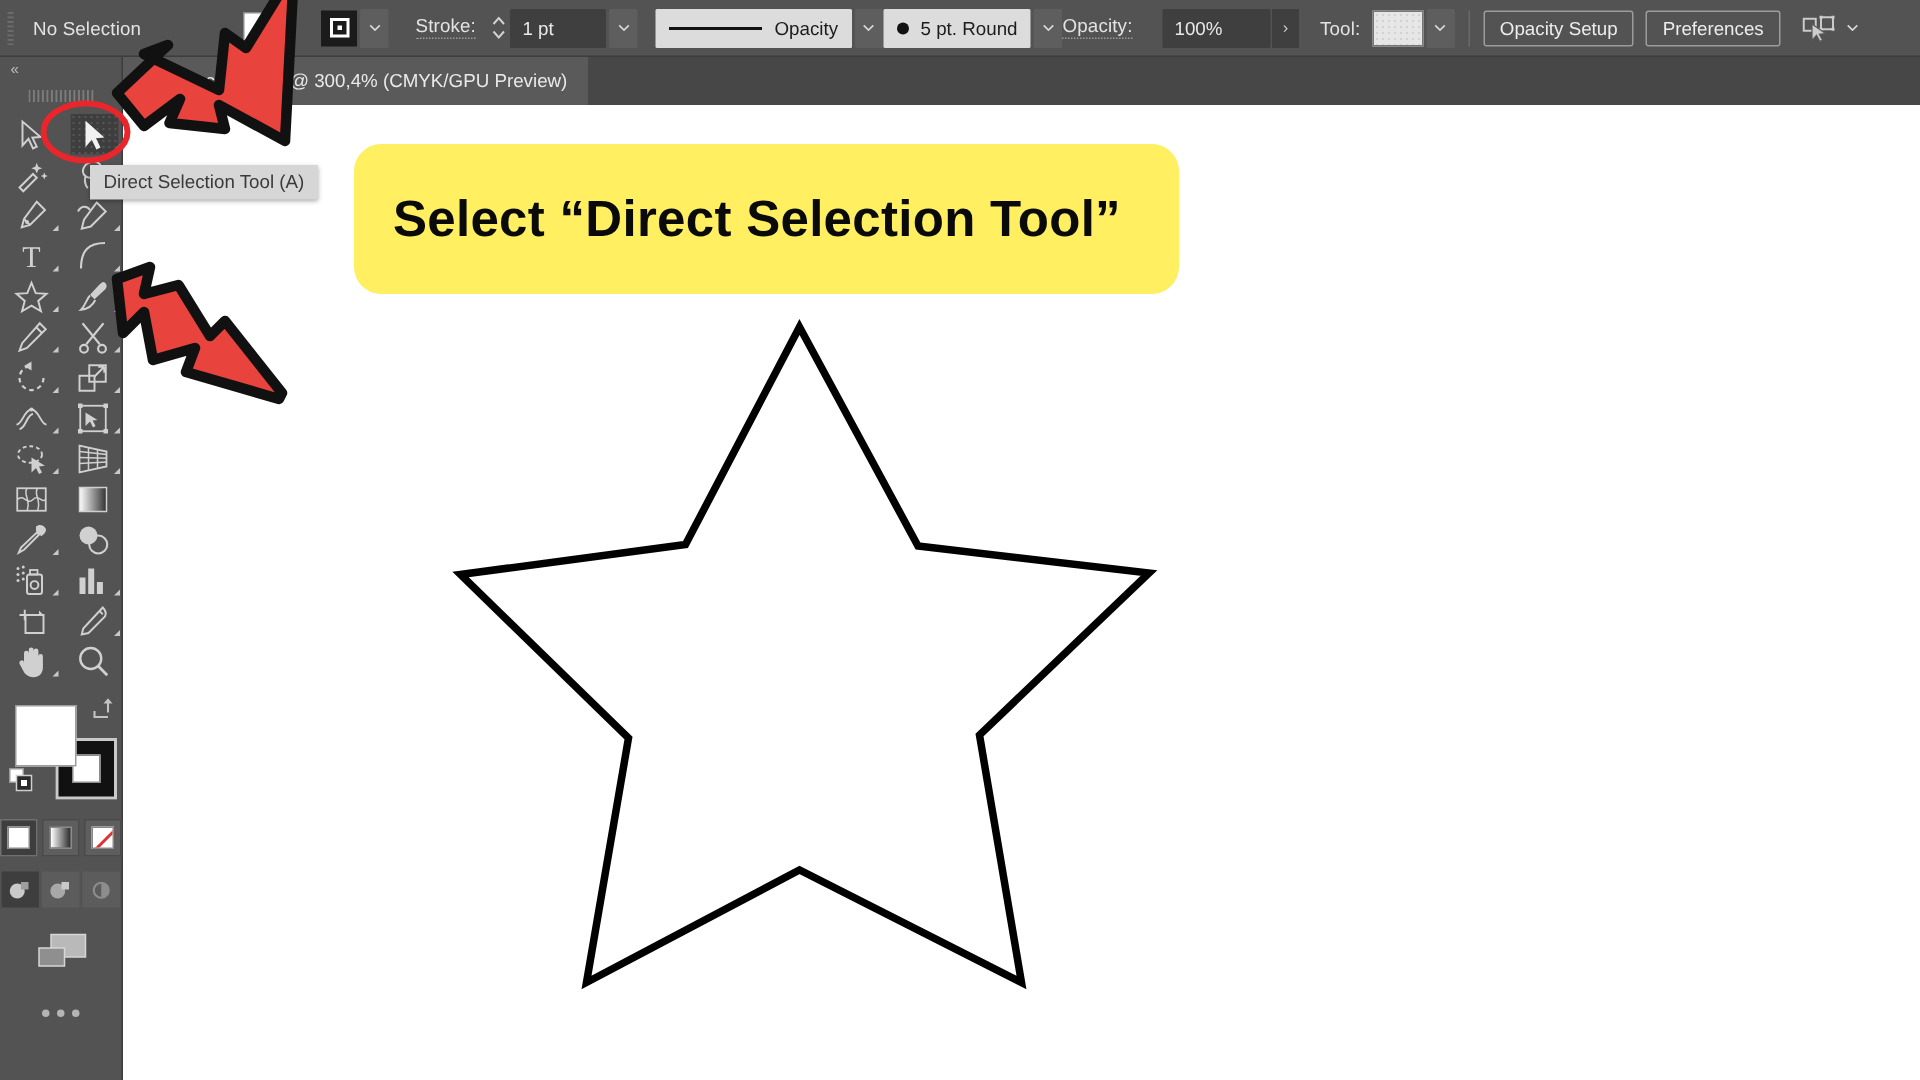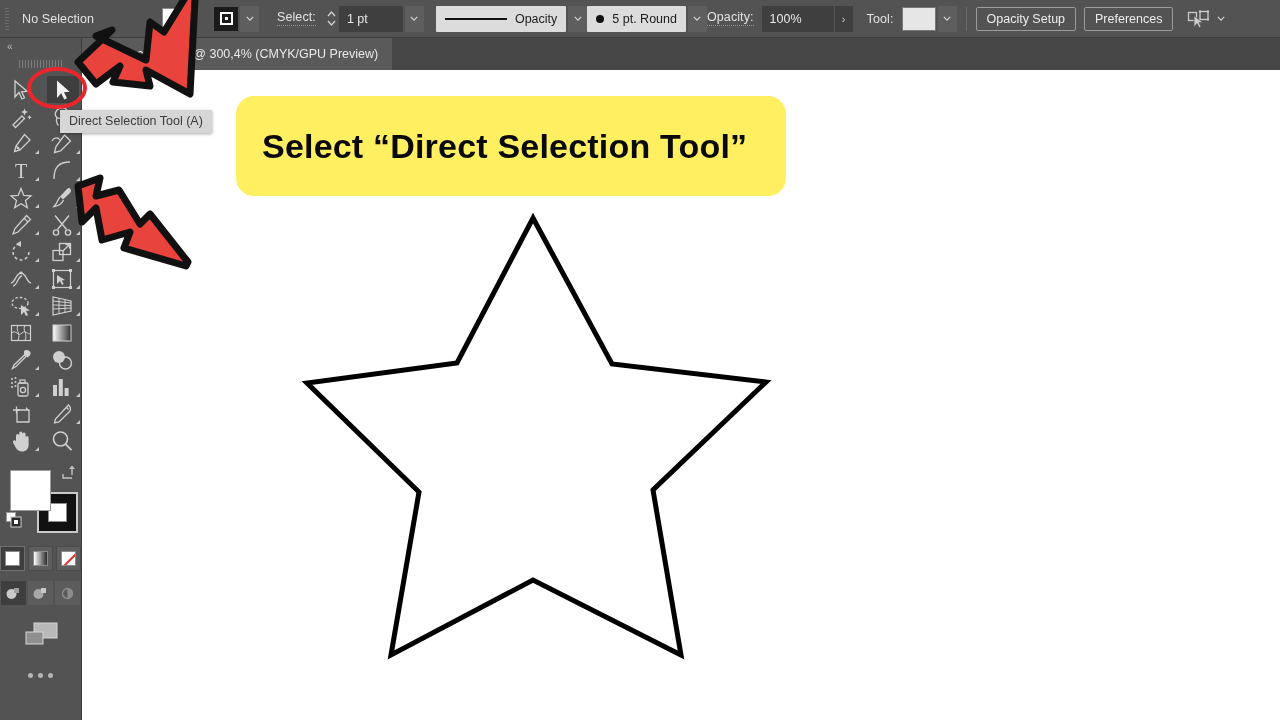--- a/index.html
+++ b/index.html
@@ -223,21 +223,21 @@
       <div class="sw-stroke">
         <div class="sw-stroke-inner"></div>
       </div>
       <div class="chev-btn">
         <svg class="chev" viewBox="0 0 10 6">
             <path d="M1 1l4 4 4-4" fill="none" stroke="#d7d7d7" stroke-width="1.4"></path>
           </svg>
       </div>
     </div>
 
-    <div class="cb-label dotted" style="margin-left:18px;">Select:</div>
+    <div class="cb-label dotted" style="margin-left:18px;">Stroke:</div>
 
     <div class="stepper" style="margin-left:8px;">
       <svg width="9" height="6" viewBox="0 0 9 6">
           <path d="M1 5l3.5-4L8 5" fill="none" stroke="#d2d2d2" stroke-width="1.3"></path>
         </svg>
       <svg width="9" height="6" viewBox="0 0 9 6">
           <path d="M1 1l3.5 4L8 1" fill="none" stroke="#d2d2d2" stroke-width="1.3"></path>
         </svg>
     </div>
     <div class="num-field">1 pt</div>
@@ -261,21 +261,21 @@
       <span class="dot"></span>
       <span>5 pt. Round</span>
     </div>
     <div class="chev-btn">
       <svg class="chev" viewBox="0 0 10 6">
           <path d="M1 1l4 4 4-4" fill="none" stroke="#d7d7d7" stroke-width="1.4"></path>
         </svg>
     </div>
 
     <div class="cb-label dotted" style="">Opacity:</div>
-    <div class="opacity-field" style="margin-left:8px;">100%</div>
+    <div class="opacity-field" style="margin-left:20px;">100%</div>
     <div class="opacity-arrow">›</div>
 
     <div class="cb-label" style="margin-left:14px;">Tool:</div>
     <div class="style-swatch" style="margin-left:8px;"></div>
     <div class="chev-btn">
       <svg class="chev" viewBox="0 0 10 6">
           <path d="M1 1l4 4 4-4" fill="none" stroke="#d7d7d7" stroke-width="1.4"></path>
         </svg>
     </div>
 

